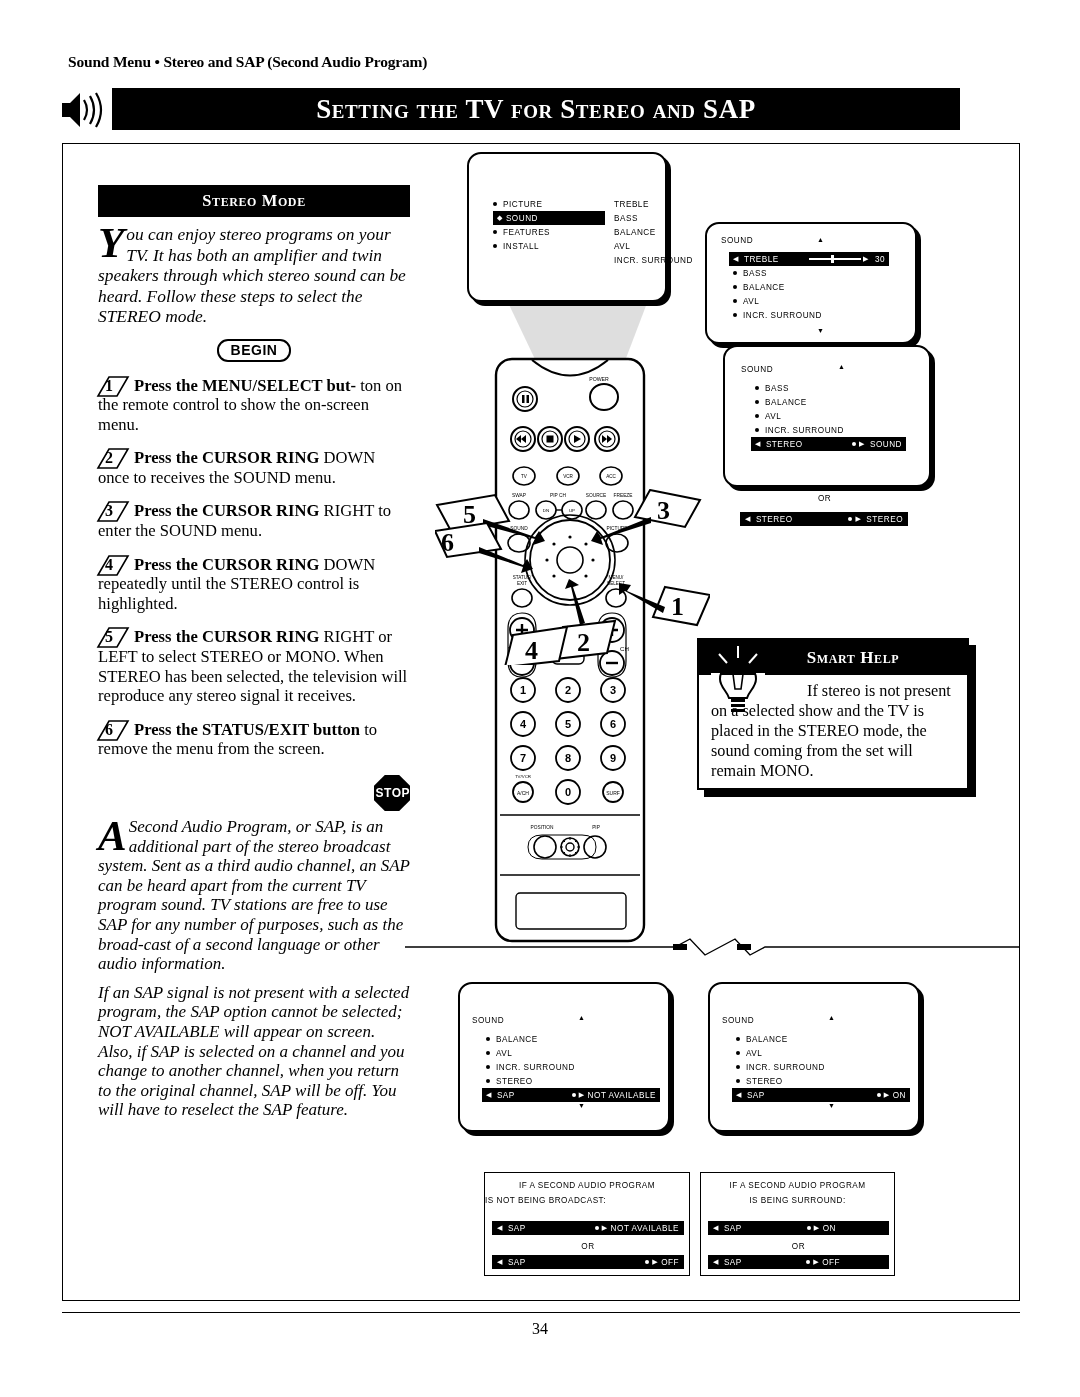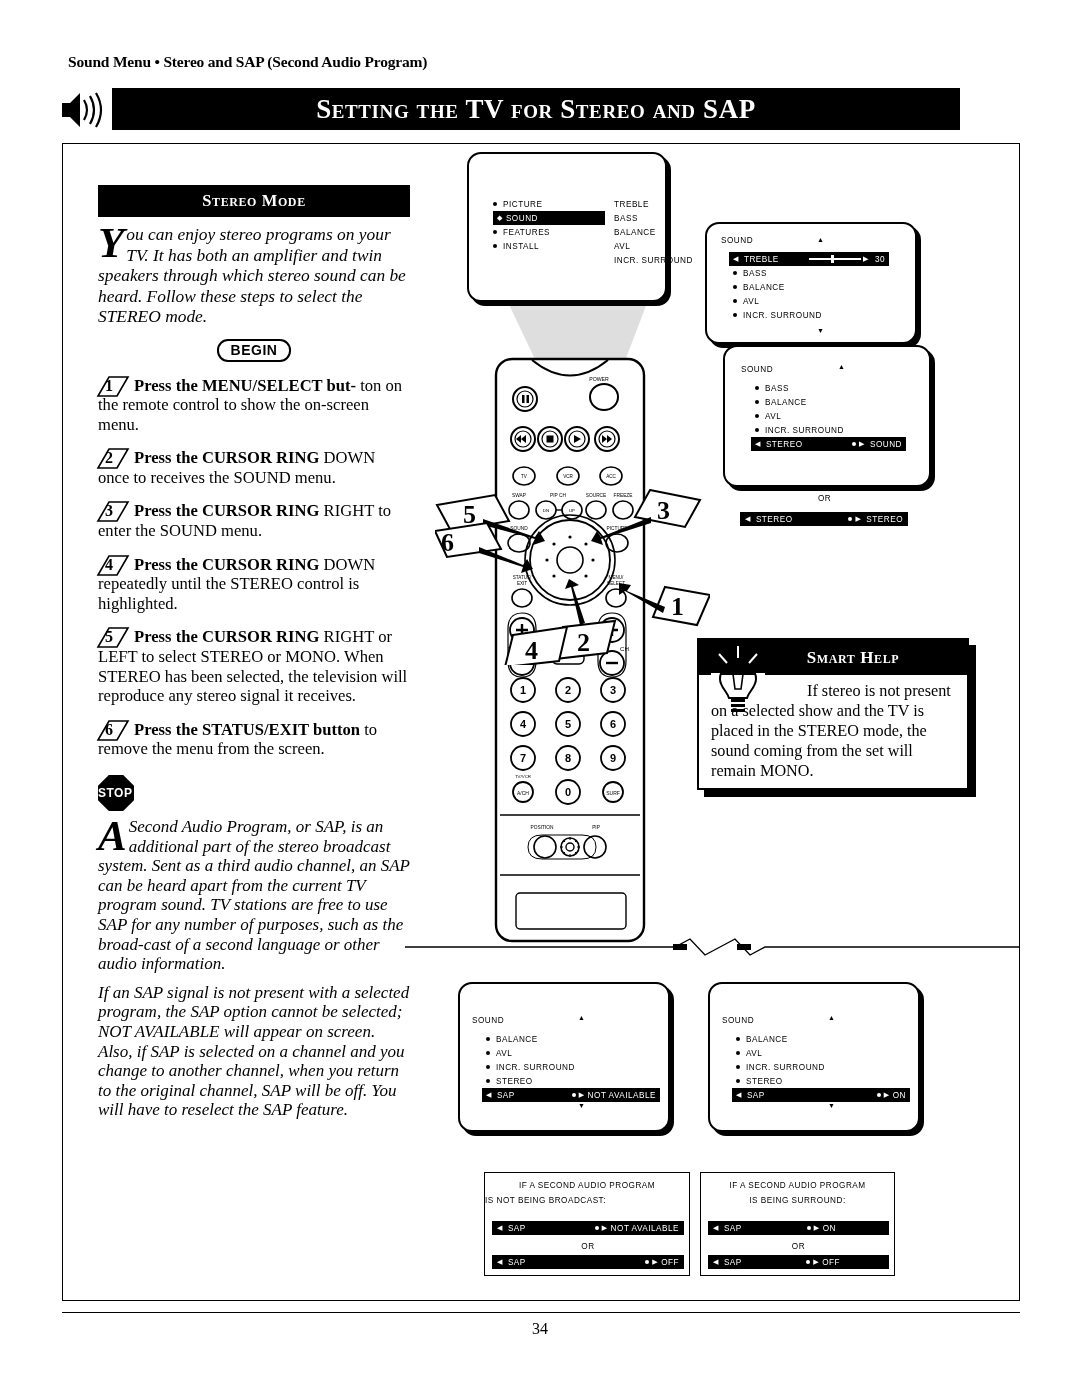--- a/index.html
+++ b/index.html
@@ -87,21 +87,21 @@
     text-align: center; font-size: 16px; font-weight: bold;
     font-family: "Liberation Serif", serif;
   }
   .step .txt {
     font-family: "Liberation Serif", serif;
     font-size: 16.6px; line-height: 19.6px;
   }
   .step .txt .lead { font-weight: bold; padding-left: 36px; }
   .step .txt b { font-weight: bold; }
 
-  .stop-wrap { text-align: left; margin-top: 16px; text-decoration: underline; }
+  .stop-wrap { text-align: right; margin-top: 16px; text-decoration: underline; }
   .stop-sign {
     display: inline-block; width: 36px; height: 36px;
     background: #000; color: #fff;
     clip-path: polygon(30% 0,70% 0,100% 30%,100% 70%,70% 100%,30% 100%,0 70%,0 30%);
     font-family: "Liberation Sans", sans-serif;
     font-size: 12px; font-weight: bold;
     line-height: 36px; letter-spacing: 0.5px;
   }
 
   .sap-body {

